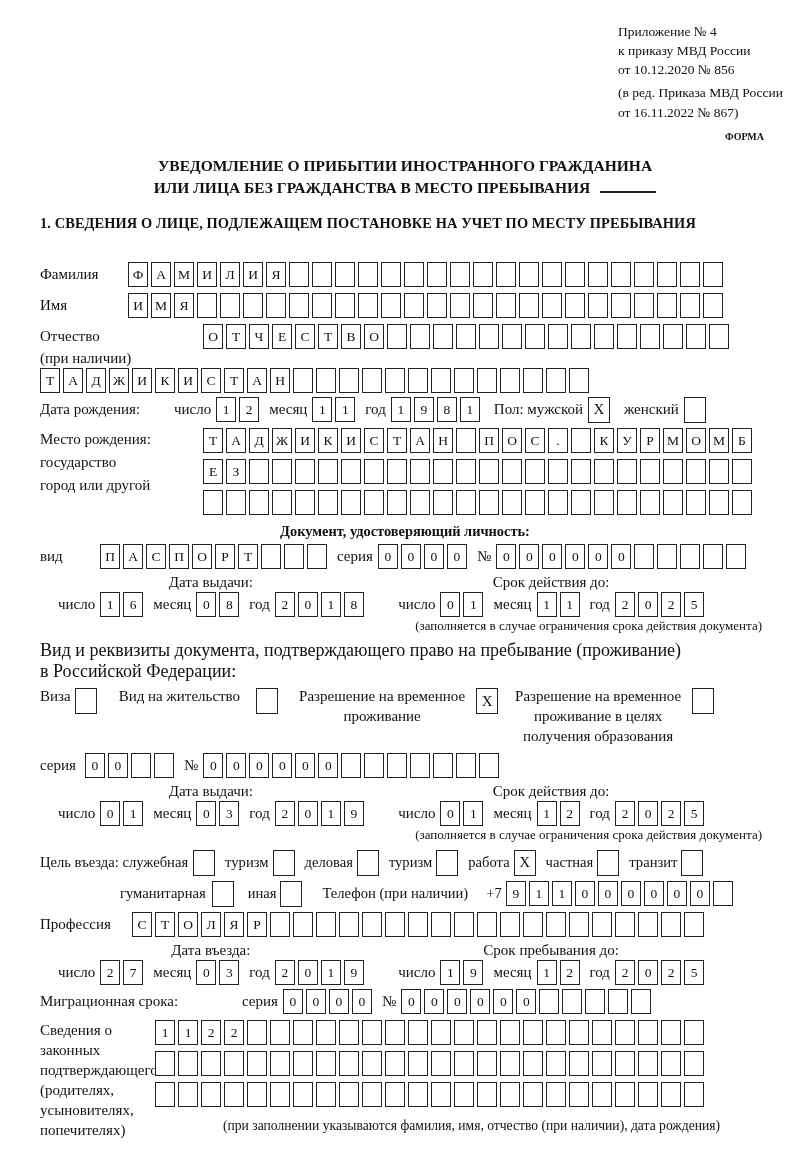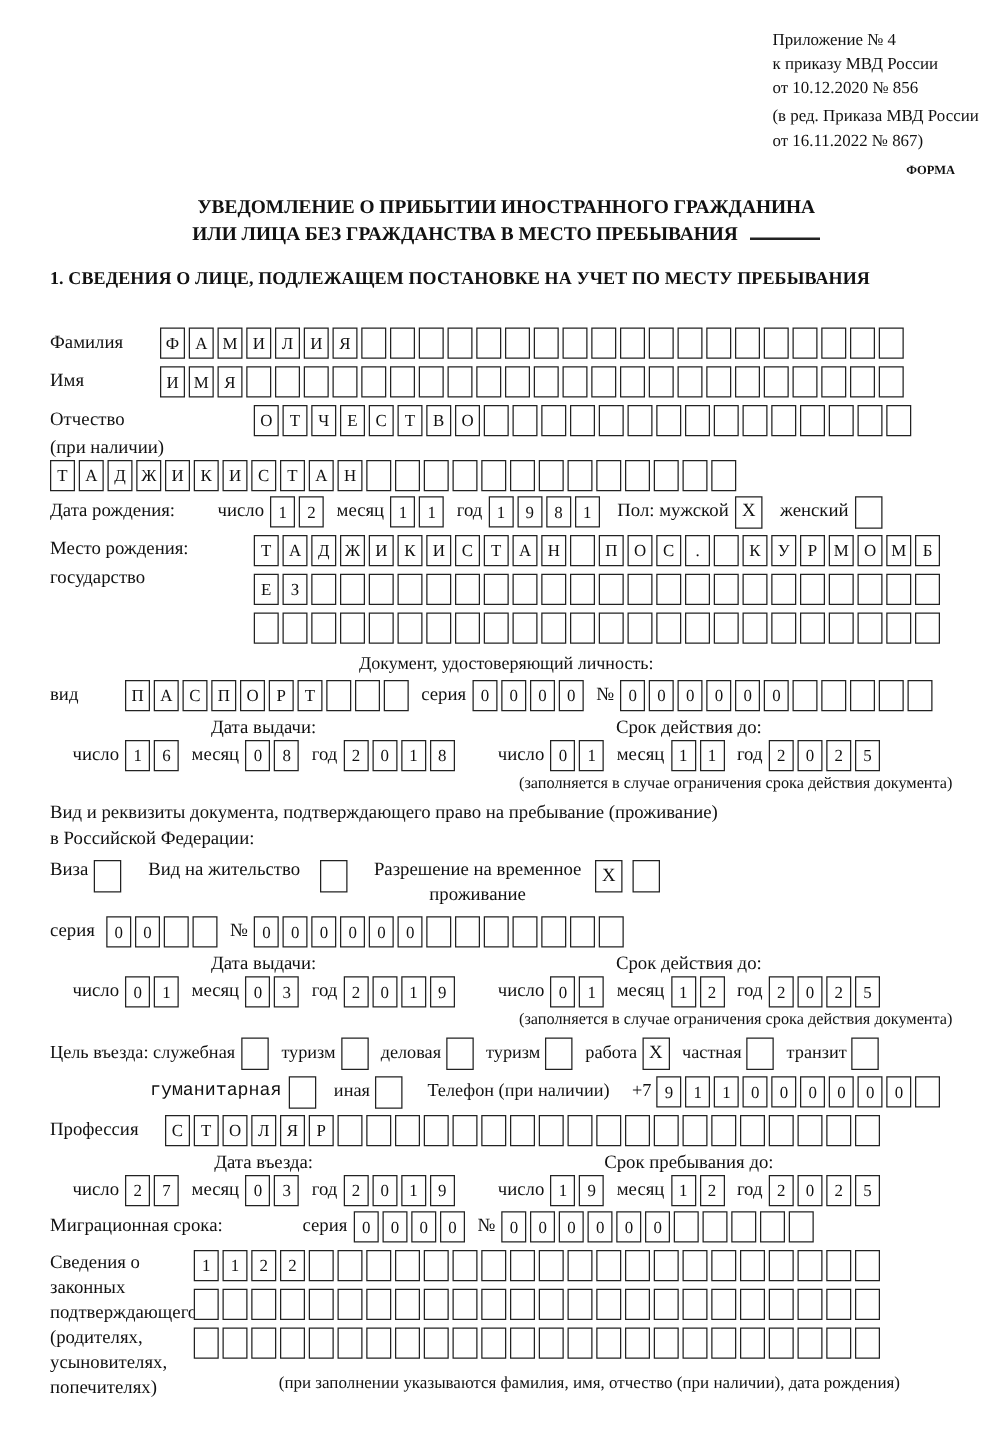--- a/index.html
+++ b/index.html
@@ -23,38 +23,38 @@
   .lw64{width:60px}.lw90{width:92px}.lw168{width:168px}.lw115{width:115px}
   .cells{display:flex;gap:3px;flex-wrap:nowrap;}
   .cell{flex:0 0 20px;width:20px;height:25px;box-sizing:border-box;border:1.6px solid #222;
         display:flex;align-items:center;justify-content:center;font-size:13.5px;background:#fff;}
   .stack>.cells{margin-bottom:6px;}
   .checkbox{flex:0 0 22px;width:22px;height:26px;box-sizing:border-box;border:1.6px solid #222;
         display:inline-flex;align-items:center;justify-content:center;font-size:15px;}
   .dl{margin:0 5px 0 10px;flex:0 0 auto;}
   .dl.first{margin-left:0;}
   
-  .center-bold{text-align:center;font-weight:normal;font-size:14.4px;margin-top:1px;line-height:19px;}
+  .center-bold{text-align:center;font-weight:bold;font-size:14.4px;margin-top:1px;line-height:19px;}
   
   .dates-wrap{display:flex;justify-content:space-between;margin-top:4px;padding:0 66px 0 18px;}
   .dgroup{display:flex;flex-direction:column;}
   .dheader{text-align:center;font-size:15px;line-height:18px;}
   .dline{display:flex;align-items:center;font-size:15px;line-height:25px;margin-top:1px;}
   .note-r{text-align:right;font-size:13px;line-height:16px;padding-right:8px;margin-top:1px;}
-  .intro{font-size:15px;line-height:21px;margin-top:6px;}
+  .intro{font-size:18px;line-height:21px;margin-top:6px;}
   
   .cb-row{display:flex;align-items:flex-start;margin-top:4px;font-size:15px;line-height:20px;}
   .cb-row .checkbox{margin-left:8px;margin-top:2px;}
   .cb-mid{margin-left:22px;}
   .cb-center{width:172px;text-align:center;margin-left:18px;}
   
   .purpose-row{font-size:14.6px;}
   .purpose-row .dl{margin:0 4px 0 10px;}
   .purpose-row .checkbox{margin-top:0;}
-  .indent80{margin-left:80px;font-family:Liberation Mono, monospace;}
+  .indent80{margin-left:80px;}
   .rep-note{font-size:13.6px;line-height:17px;margin-left:68px;margin-top:10px;}
   .mig-gap{margin-left:34px;}
 </style>
 </head>
 <body>
 
 <div class="page">
 
   <div class="appendix">
     <div>Приложение № 4</div>
@@ -220,20 +220,21 @@
     <span class="dl" style="margin-left:14px">Пол: мужской</span>
     <span class="checkbox">X</span>
     <span class="dl" style="margin-left:14px">женский</span>
     <span class="checkbox"></span>
   </div>
 
   <div class="row" style="margin-top:5px">
     <div class="lbl lw160">
       <div style="line-height:23px">Место рождения:</div>
       <div style="line-height:23px">государство</div>
+      <div style="line-height:23px">город или другой</div>
     </div>
     <div class="stack">
       <div class="cells">
           <span class="cell">Т</span>
           <span class="cell">А</span>
           <span class="cell">Д</span>
           <span class="cell">Ж</span>
           <span class="cell">И</span>
           <span class="cell">К</span>
           <span class="cell">И</span>
@@ -402,20 +403,21 @@
     <div>в Российской Федерации:</div>
   </div>
 
   <div class="cb-row">
     <span class="lbl">Виза</span>
     <span class="checkbox" style="margin-left:4px"></span>
     <span class="lbl cb-mid">Вид на жительство</span>
     <span class="checkbox" style="margin-left:16px"></span>
     <div class="cb-center">Разрешение на временное проживание</div>
     <span class="checkbox">X</span>
+    <div class="cb-center" style="margin-left:14px">Разрешение на временное проживание в целях получения образования</div>
     <span class="checkbox"></span>
   </div>
 
   <div class="row" style="margin-top:7px">
     <span class="lbl">серия</span>
     <div class="cells" style="margin-left:9px">
         <span class="cell">0</span>
         <span class="cell">0</span>
         <span class="cell"></span>
         <span class="cell"></span>

